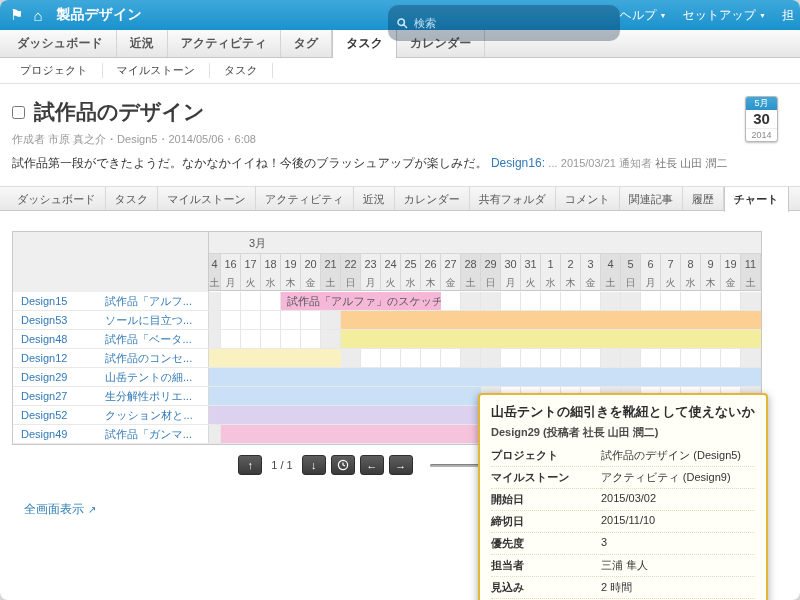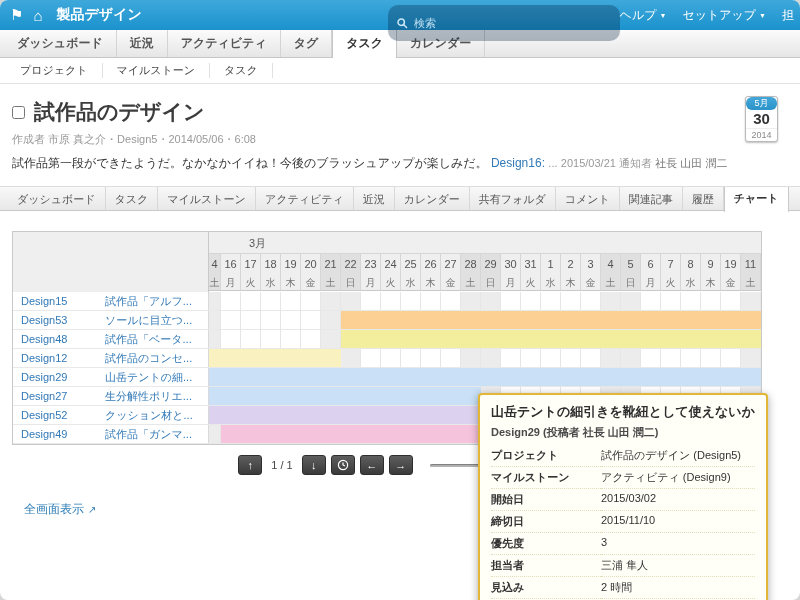--- a/index.html
+++ b/index.html
@@ -85,39 +85,39 @@
   .desc .dim { color: #999; font-size: 11px; }
   .desc .person { color: #777; font-size: 11px; }
 
   
   .date-badge {
     position: absolute; right: 22px; top: -2px;
     width: 33px; border: 1px solid #b9b9b9; border-radius: 3px;
     background: #fff; box-shadow: 0 1px 2px rgba(0,0,0,0.25);
     text-align: center; overflow: hidden;
   }
-  .date-badge .m { background: linear-gradient(#44a7d8,#2b93c9); color: #fff; font-size: 9px; line-height: 13px; border-radius: 6px; }
+  .date-badge .m { background: linear-gradient(#44a7d8,#2b93c9); color: #fff; font-size: 9px; line-height: 13px; }
   .date-badge .d { font-size: 15px; font-weight: bold; color: #333; line-height: 18px; }
   .date-badge .y { font-size: 9px; color: #888; line-height: 12px; border-top: 1px solid #eee; }
 
   
   .dtabs {
     margin-top: 14px; height: 25px;
     background: linear-gradient(#f8f8f8, #e8e8e8);
     border-top: 1px solid #ddd; border-bottom: 1px solid #c9c9c9;
     display: flex; padding-left: 8px;
   }
   .dtabs .tab {
     padding: 0 9px; line-height: 24px; font-size: 11px; color: #555;
     border-right: 1px solid #d8d8d8; cursor: pointer; white-space: nowrap;
   }
   .dtabs .tab.active {
     background: #fff; color: #333; font-weight: bold;
     border-left: 1px solid #c9c9c9; border-right: 1px solid #c9c9c9;
-    height: 25px; margin-bottom: -1px; font-family: Liberation Mono, monospace;
+    height: 25px; margin-bottom: -1px;
   }
 
   
   .gantt-wrap { padding: 20px 12px 0 12px; }
   .gantt { width: 750px; border: 1px solid #c9c9c9; background: #fff; }
   .g-header { display: flex; height: 60px; }
   .g-label-head { width: 196px; background: #efefef; border-right: 1px solid #c9c9c9; }
   .g-timeline-head { width: 552px; }
   .g-month-row { height: 22px; background: #efefef; border-bottom: 1px solid #d6d6d6; position: relative; }
   .g-month-row span { position: absolute; left: 40px; top: 4px; font-size: 11px; color: #555; }
@@ -350,20 +350,23 @@
             <div class="g-stripe" style="width: 20px;"></div>
             <div class="g-stripe" style="width: 20px;"></div>
             <div class="g-stripe we" style="width: 20px;"></div>
           </div>
         <div id="g-rows">
             <div class="g-row">
               <div class="g-label">
                 <span class="g-id">Design15</span>
                 <span class="g-name">試作品「アルフ...</span>
               </div>
+              <div class="g-track">
+                <div class="g-bar" style="left: 72px; width: 160px; background: rgb(245, 184, 216);">試作品「アルファ」のスケッチ</div>
+              </div>
             </div>
             <div class="g-row">
               <div class="g-label">
                 <span class="g-id">Design53</span>
                 <span class="g-name">ソールに目立つ...</span>
               </div>
               <div class="g-track">
                 <div class="g-bar" style="left: 132px; width: 420px; background: rgb(251, 208, 146);"></div>
               </div>
             </div>

